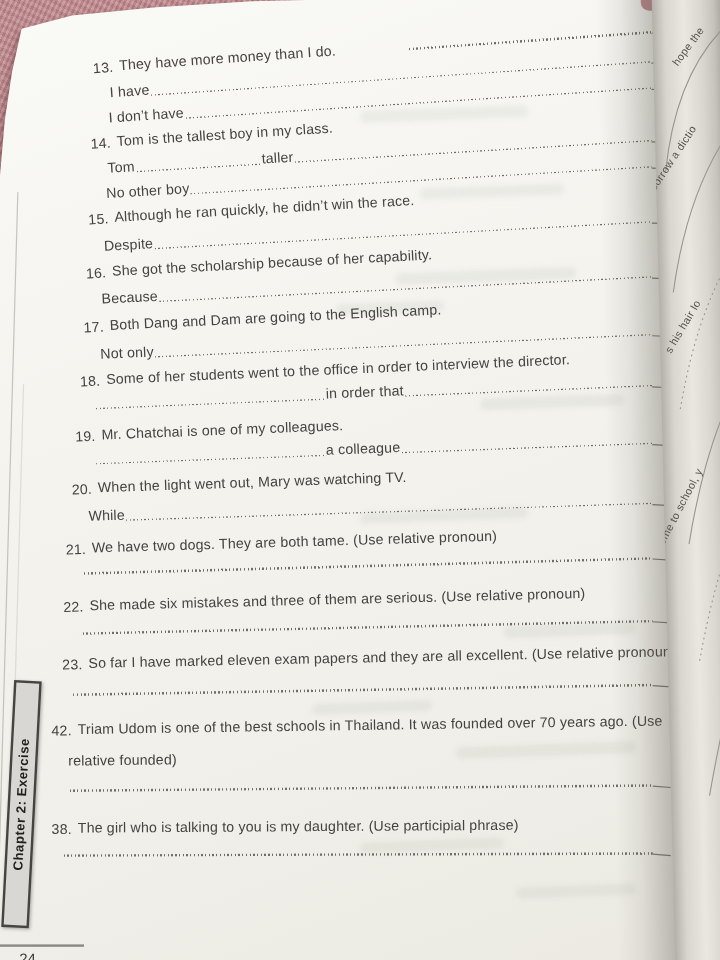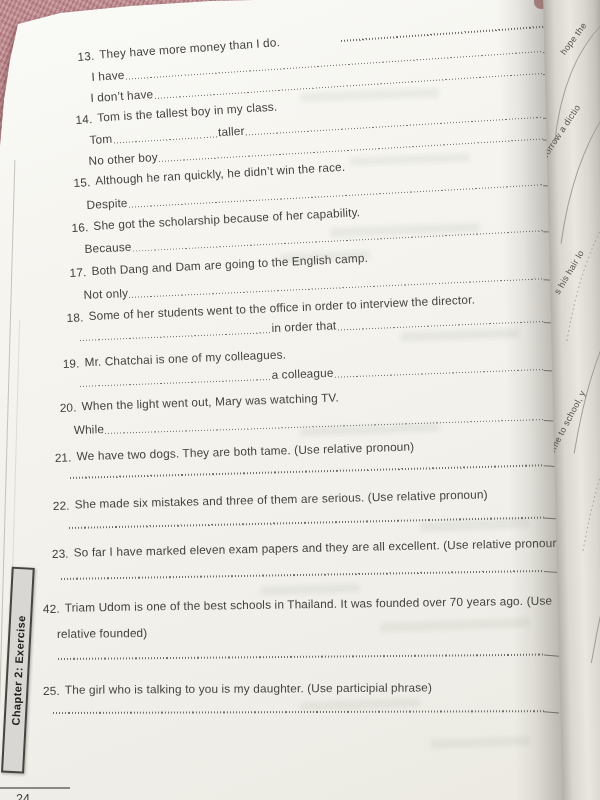--- a/index.html
+++ b/index.html
@@ -199,21 +199,21 @@
       <span class="txt">Triam Udom is one of the best schools in Thailand. It was founded over 70 years ago. (Use</span>
     </div>
     <div class="line" style="top: 628px; left: 57px; transform: rotate(-0.68deg);">
       <span class="txt">relative founded)</span>
     </div>
     <div class="line" style="top: 658px; left: 57px; transform: rotate(-0.52deg); width: 502px;">
       <span class="dots"></span>
       <span class="tail"></span>
     </div>
     <div class="line" style="top: 684px; left: 43px; transform: rotate(-0.37deg);">
-      <span class="num">25.</span>
+      <span class="num">38.</span>
       <span class="txt">The girl who is talking to you is my daughter. (Use participial phrase)</span>
     </div>
     <div class="line" style="top: 712px; left: 52px; transform: rotate(-0.21deg); width: 507px;">
       <span class="dots"></span>
       <span class="tail"></span>
     </div>
   </div>
 
 <div class="tab">
   <span>Chapter 2: Exercise</span>

